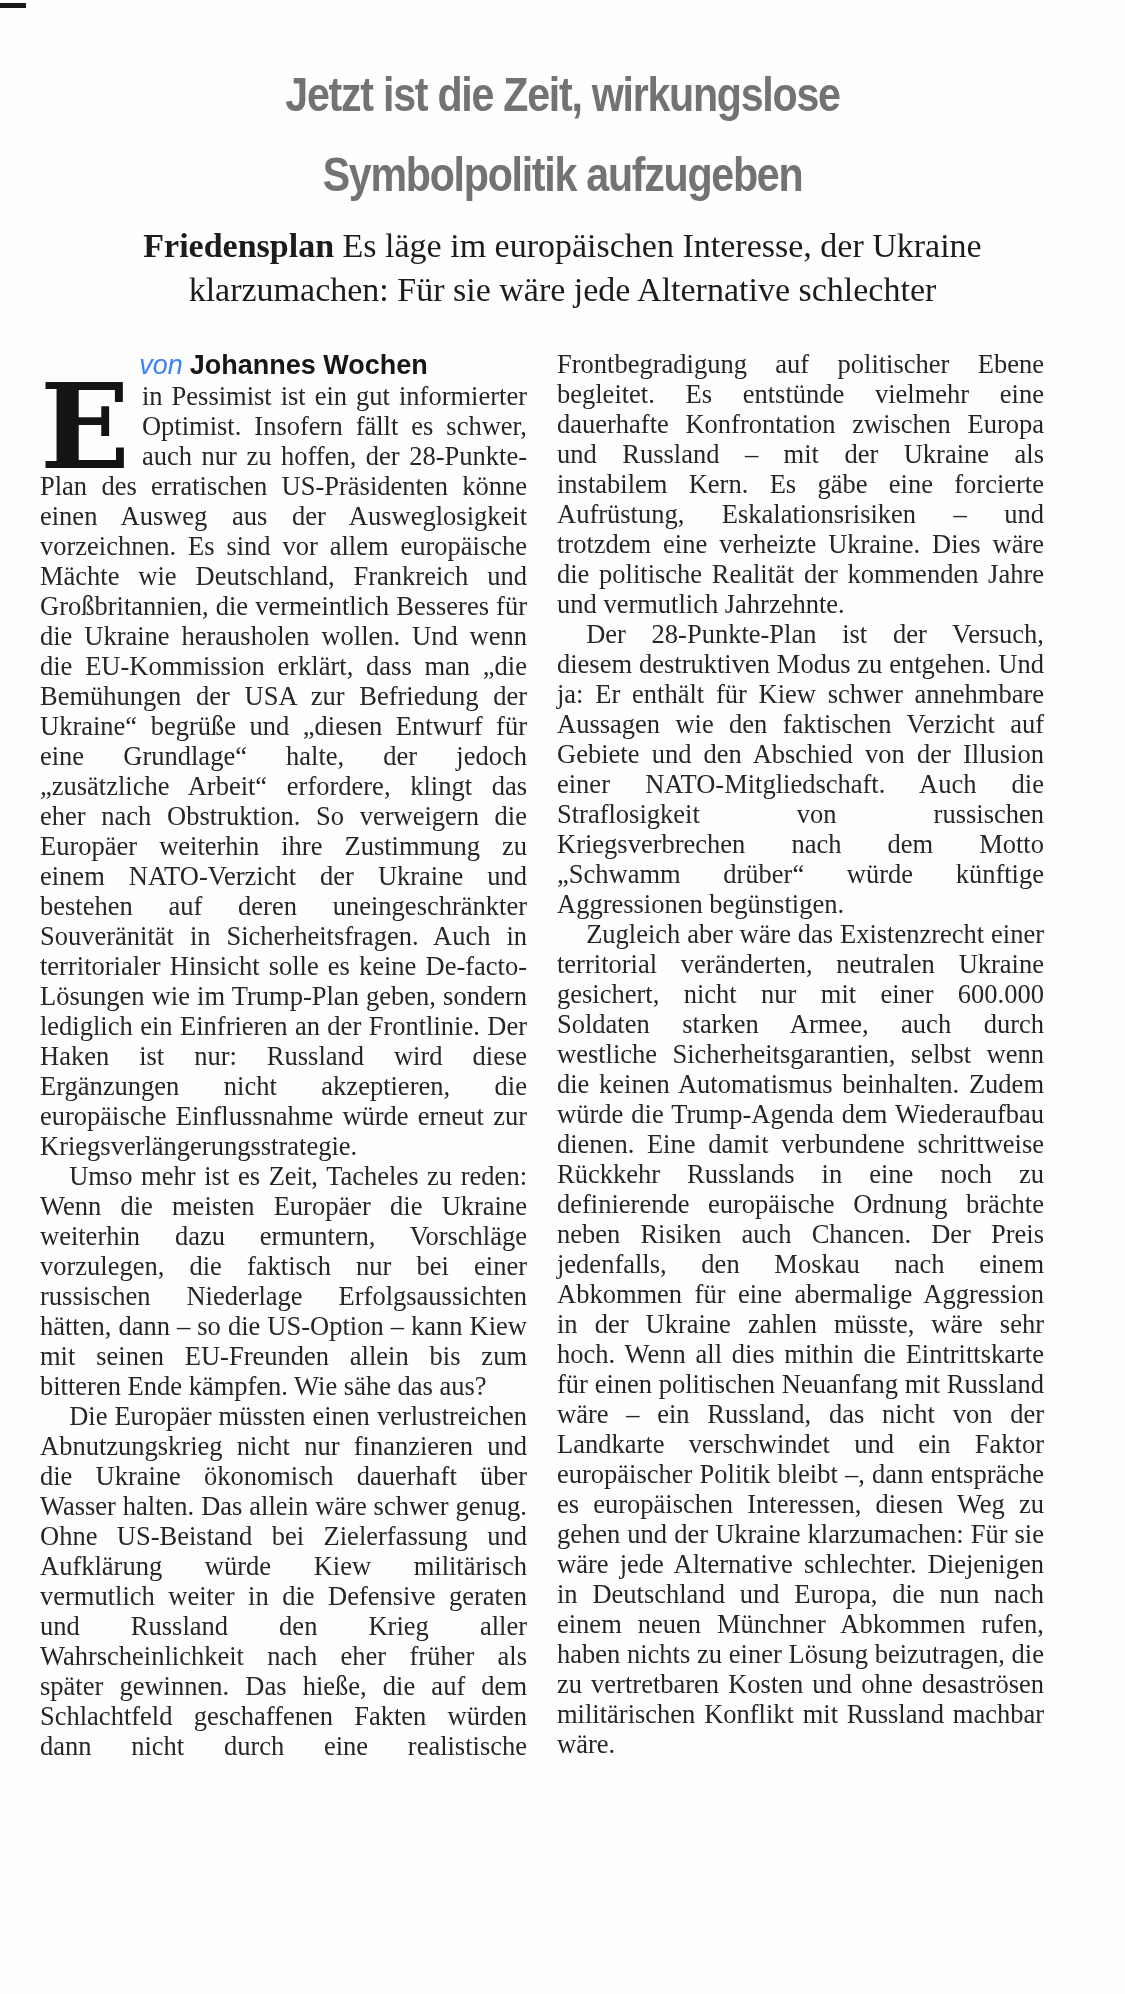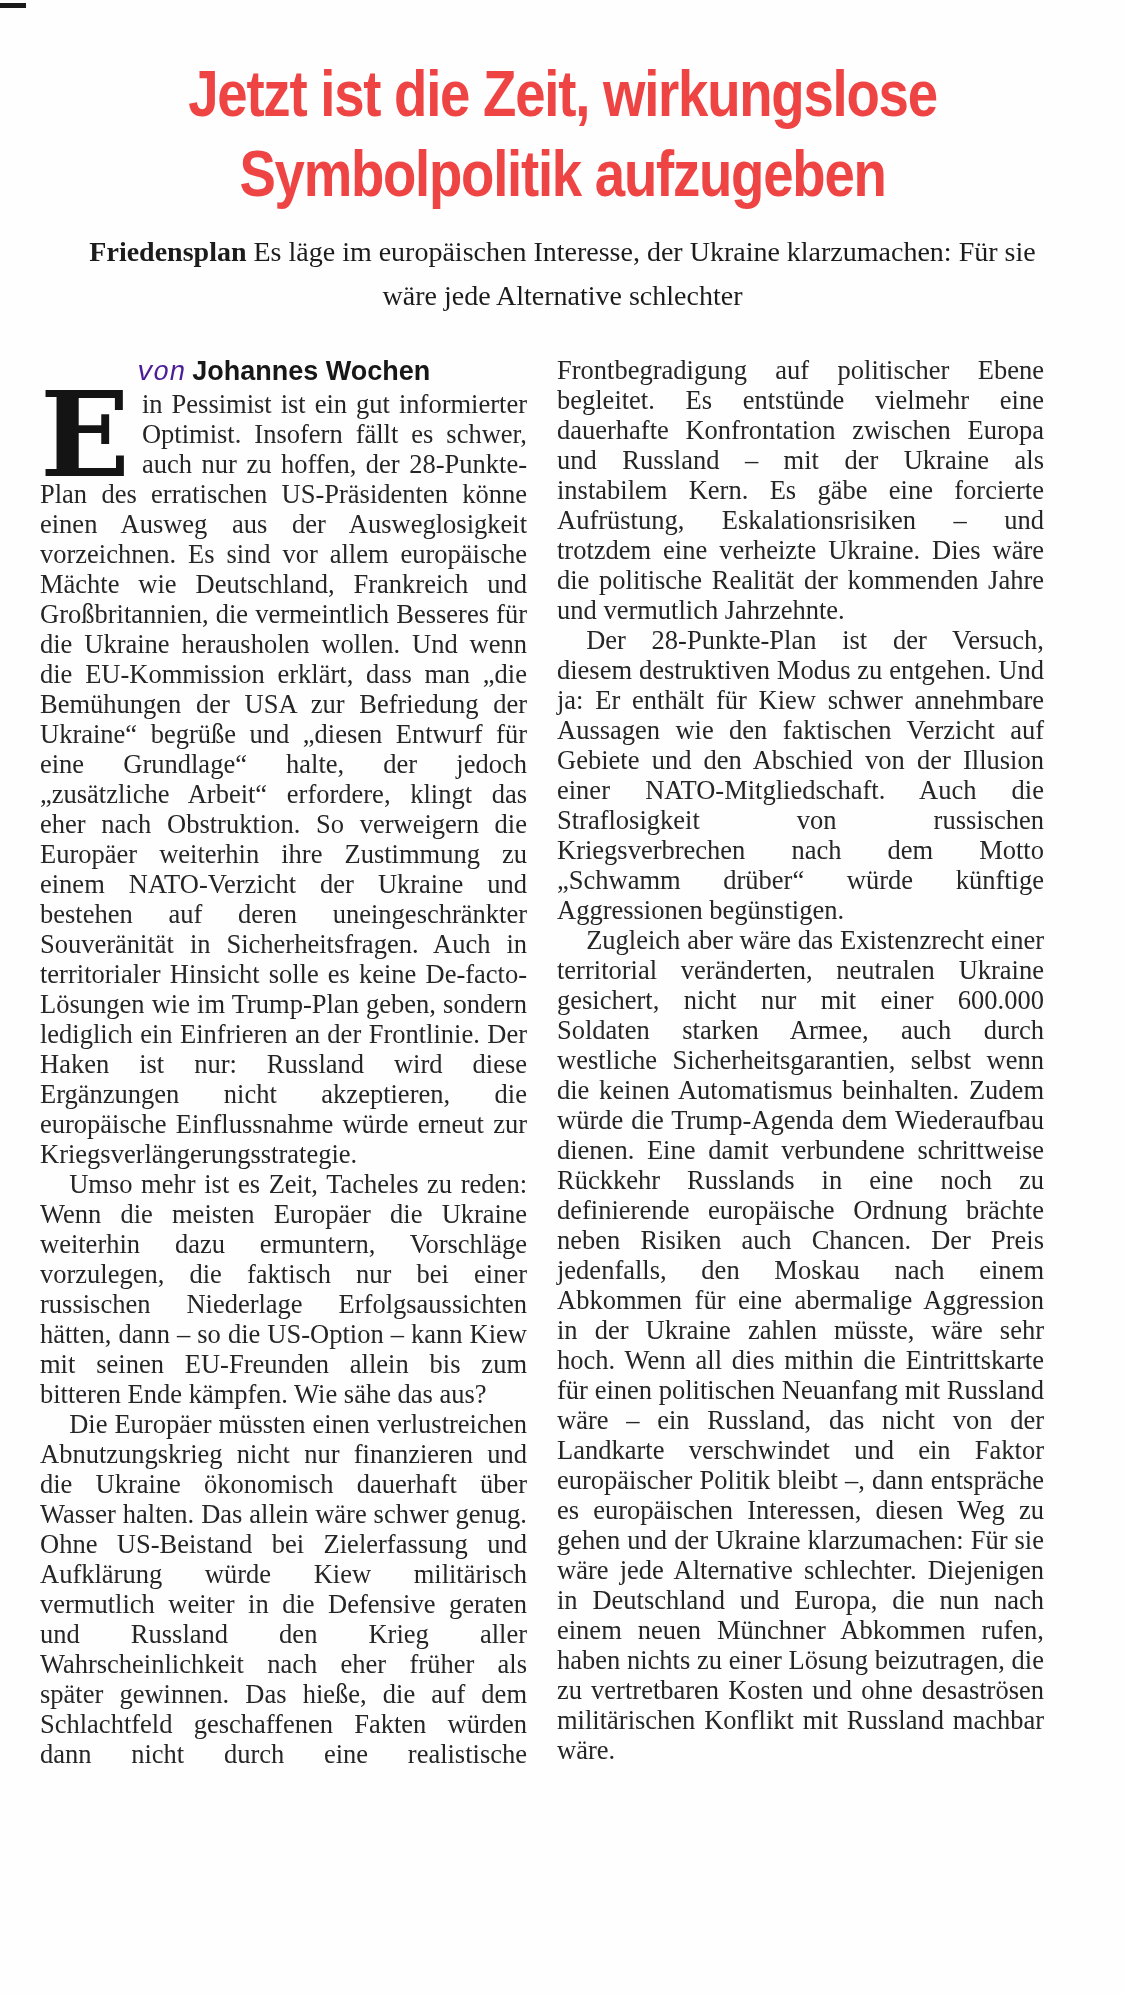--- a/index.html
+++ b/index.html
@@ -24,38 +24,38 @@
   }
   .page {
     padding: 0 40px;
   }
   
   .headline {
     margin: 54px 0 0 0;
     text-align: center;
     font-family: "Liberation Sans", sans-serif;
     font-weight: bold;
-    font-size: 65px;
+    font-size: 49px;
     line-height: 80px;
-    color: #ef4444;
+    color: #737373;
     letter-spacing: -1.5px;
   }
   .headline .hl-line {
     display: block;
     transform: scaleX(0.84);
     transform-origin: 50% 50%;
     white-space: nowrap;
   }
   
   .subhead {
     max-width: 960px;
-    margin: 16px auto 0 auto;
+    margin: 10px auto 0 auto;
     text-align: center;
     font-family: "Liberation Serif", serif;
-    font-size: 28px;
+    font-size: 34px;
     line-height: 44px;
     color: #1c1c1c;
   }
   .subhead .kicker {
     font-weight: bold;
   }
   
   .article-columns {
     margin-top: 37px;
     width: 1004px;
@@ -70,22 +70,22 @@
   }
   .byline {
     text-align: center;
     font-size: 27px;
     line-height: 32px;
     margin: 0 0 27px 0;
     text-indent: 0;
   }
   .byline .byline-prefix {
     font-style: italic;
-    font-family: Liberation Mono, monospace;
-    color: #4c1d95;
+    font-family: Liberation Sans, sans-serif;
+    color: #3b82f6;
   }
   .byline .byline-author {
     font-family: "Liberation Sans", sans-serif;
     font-weight: bold;
     color: #171717;
   }
   .article-columns p {
     margin: 0;
     padding: 0;
   }

